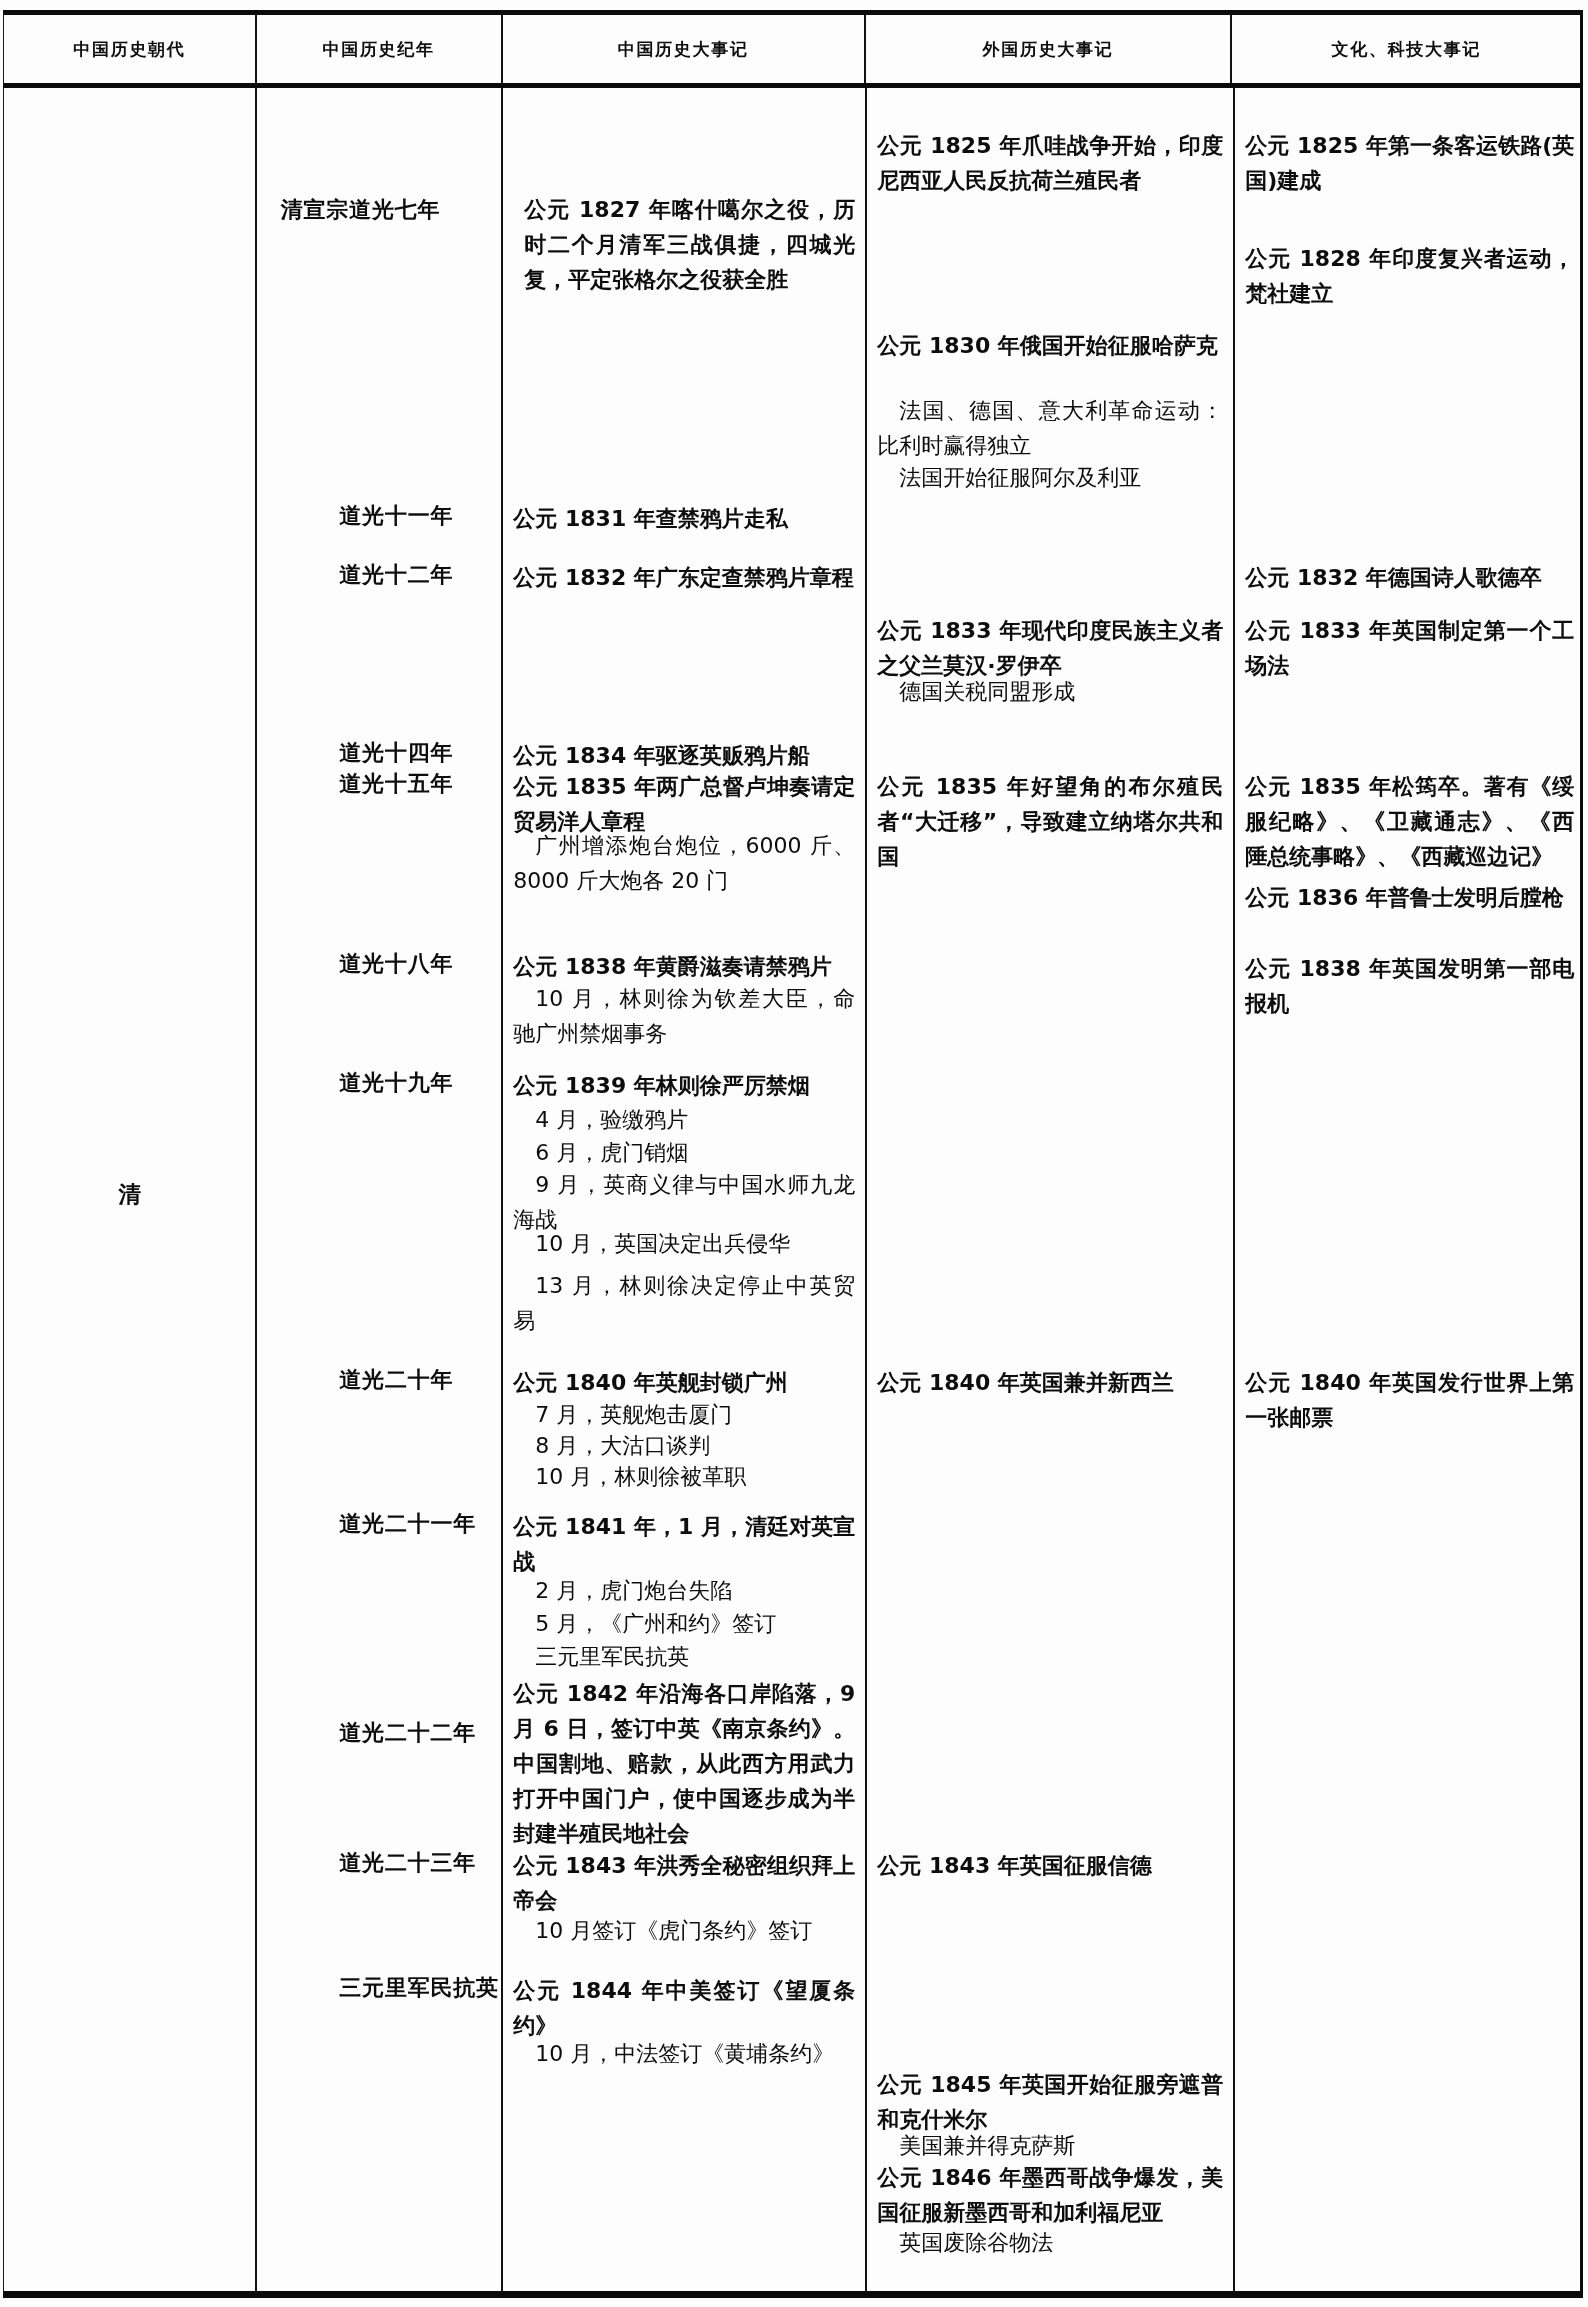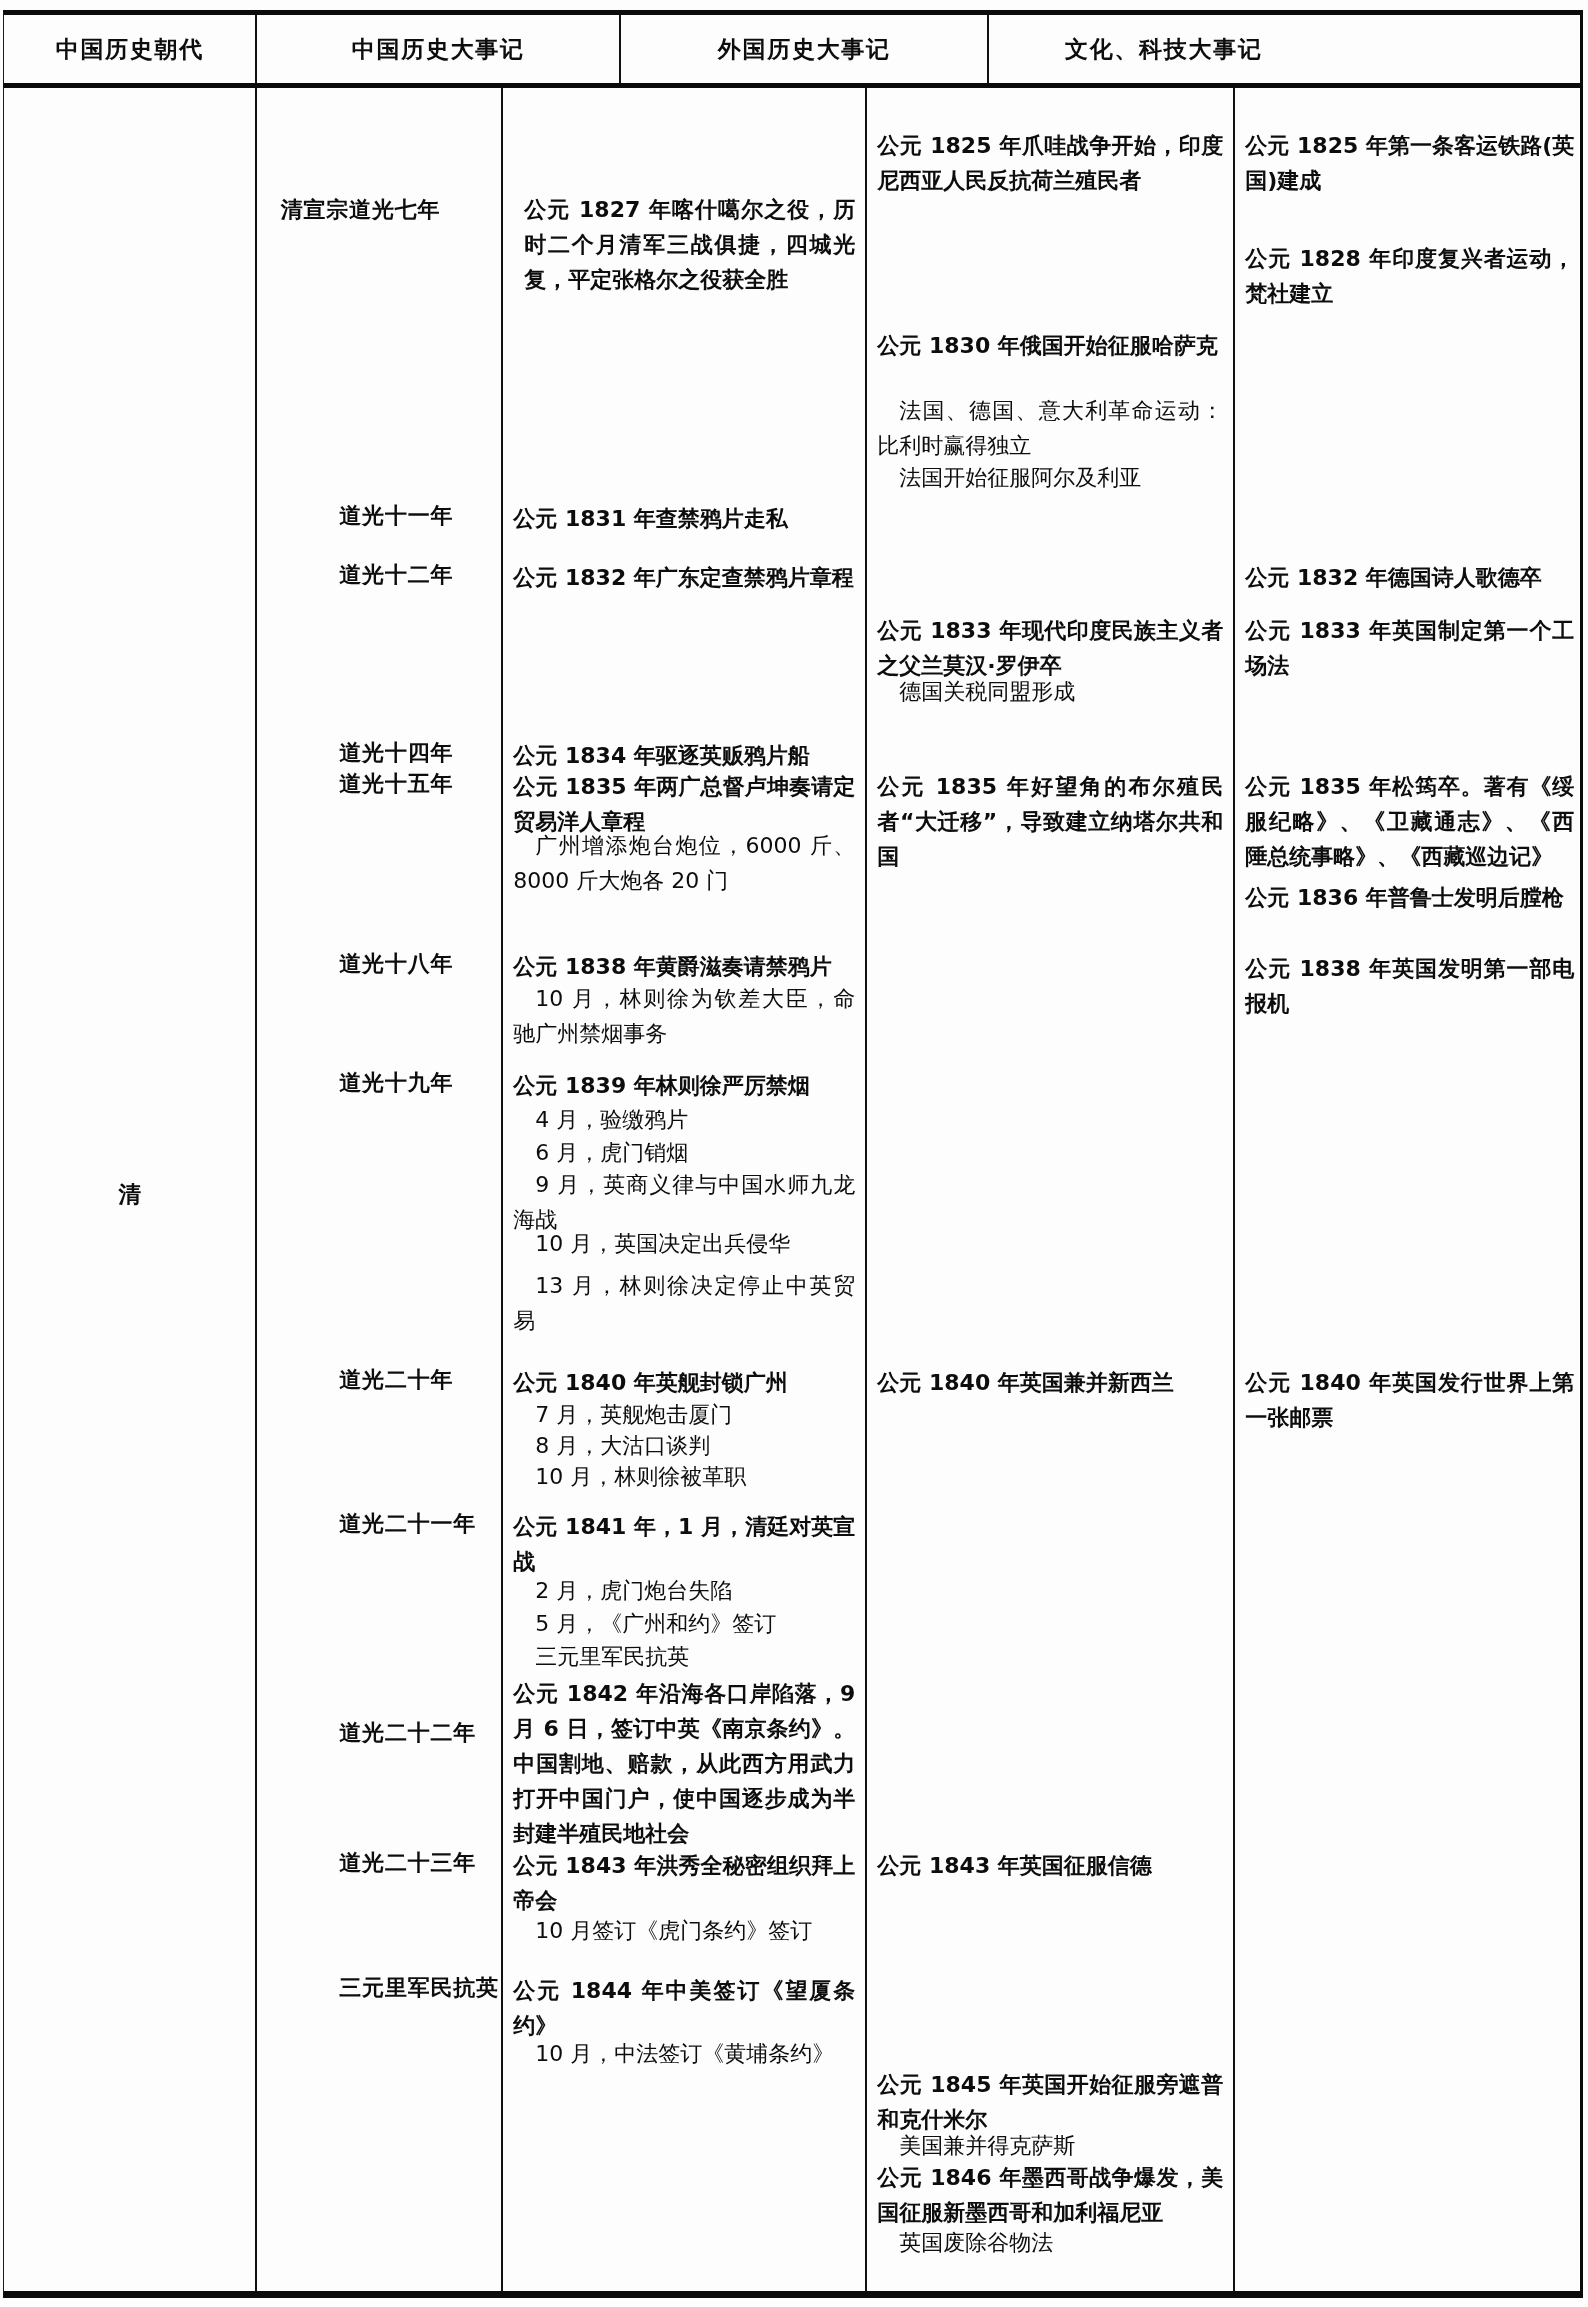--- a/index.html
+++ b/index.html
@@ -18,21 +18,21 @@
     display:flex;
     border-top:5.9px solid #0b0b0b;
     border-bottom:5px solid #0b0b0b;
     border-left:1.7px solid #1a1a1a;
     border-right:3.3px solid #0b0b0b;
     height:68px;
     box-sizing:content-box;
   }
   .hcell{
     display:flex;align-items:center;justify-content:center;
-    font-size:23px;font-weight:700;letter-spacing:1.7px;
+    font-size:17px;font-weight:700;letter-spacing:1.7px;
     box-sizing:border-box;
   }
   .hcell + .hcell{border-left:2.5px solid #111;}
   .tbody{
     position:relative;height:2203px;
     border-left:1.7px solid #1a1a1a;
     border-right:3.3px solid #0b0b0b;
     border-bottom:7.5px solid #0b0b0b;
     box-sizing:content-box;
   }
@@ -66,20 +66,23 @@
 </style>
 </head>
 <body>
 
 <div class="page">
   <div class="table">
 
     <div class="thead">
       <div class="hcell c1h" style="width:251px">
         <span>中国历史朝代</span>
+      </div>
+      <div class="hcell" style="width:247px">
+        <span>中国历史纪年</span>
       </div>
       <div class="hcell" style="width:364px">
         <span>中国历史大事记</span>
       </div>
       <div class="hcell" style="width:368px">
         <span>外国历史大事记</span>
       </div>
       <div class="hcell" style="width:351px">
         <span>文化、科技大事记</span>
       </div>

